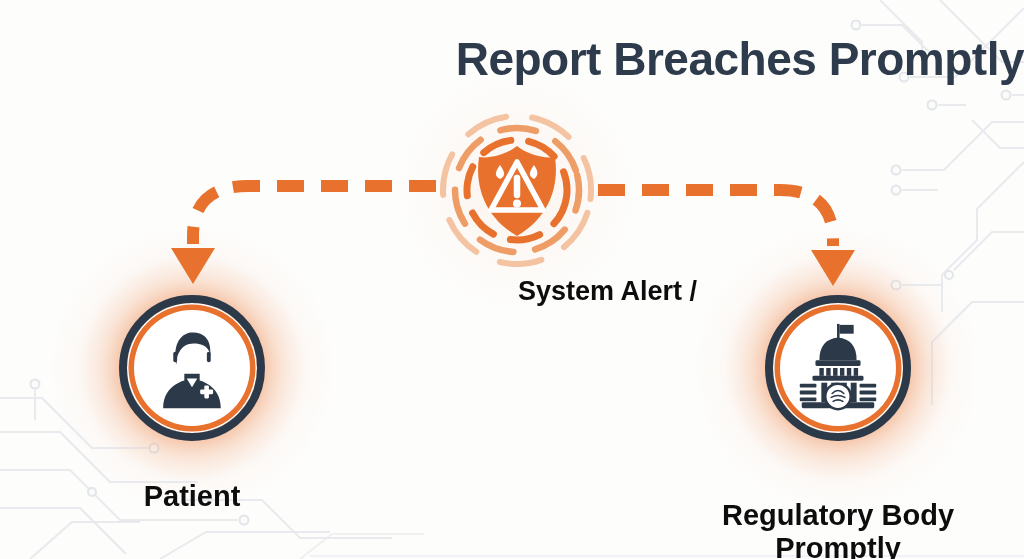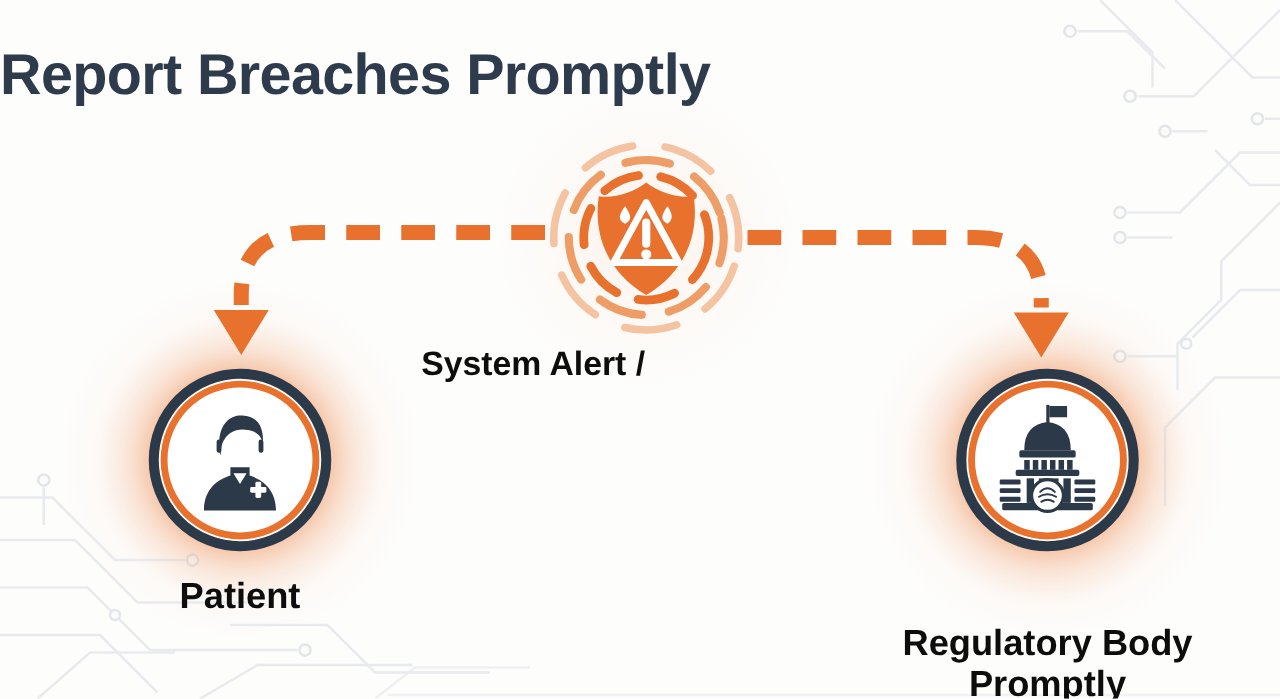--- a/index.html
+++ b/index.html
@@ -9,26 +9,26 @@
     background:
       radial-gradient(200px 200px at 192px 368px, rgba(240,128,58,.16), rgba(240,128,58,0) 72%),
       radial-gradient(200px 200px at 838px 368px, rgba(240,128,58,.16), rgba(240,128,58,0) 72%),
       radial-gradient(160px 160px at 517px 190px, rgba(240,128,58,.08), rgba(240,128,58,0) 75%),
       #FDFDFC;
   }
   .circuit{position:absolute;left:0;top:0;}
   .circuit path{fill:none;stroke:#E8EAEE;stroke-width:2;}
   .circuit circle{fill:#FBFBFA;stroke:#E2E5E9;stroke-width:2;}
   .title{
-    position:absolute;left:0;right:0;top:32px;text-align:left;
+    position:absolute;left:0;right:0;top:32px;text-align:right;
     font-size:46px;font-weight:800;color:#2E3B4C;letter-spacing:-.5px;margin:0;
   }
   .center-icon{position:absolute;left:427px;top:100px;}
   .center-label{
-    position:absolute;left:337px;top:276px;width:360px;text-align:left;
+    position:absolute;left:337px;top:276px;width:360px;text-align:right;
     font-size:27px;line-height:31px;font-weight:700;color:#0D0D0D;
   }
   .arrows{position:absolute;left:0;top:0;}
   .arrows .dash{fill:none;stroke:#E8722D;stroke-width:12;stroke-dasharray:27 17;}
   .arrows .head{fill:#E8722D;}
   .glow{
     position:absolute;width:230px;height:230px;border-radius:50%;pointer-events:none;
     background:radial-gradient(circle, rgba(236,118,48,.32) 30%, rgba(236,118,48,.14) 52%, rgba(236,118,48,0) 70%);
   }
   .glow.left{left:77px;top:253px;}
@@ -38,21 +38,21 @@
     background:#FFFFFF;border:8px solid #2C3949;
     box-shadow: inset 0 0 0 1.5px #ffffff, inset 0 0 0 7px #E8722D, 0 0 22px rgba(236,118,48,.35);
     display:flex;align-items:center;justify-content:center;
   }
   .node-circle.left{left:119px;top:295px;}
   .node-circle.right{left:765px;top:295px;}
   .node-label{
     position:absolute;width:320px;text-align:center;
     font-size:29px;line-height:33px;font-weight:700;color:#0D0D0D;
   }
-  .node-label.left{left:32px;top:461px;}
+  .node-label.left{left:32px;top:480px;}
   .node-label.right{left:678px;top:457px;margin-top:42px;}
 </style>
 </head>
 <body>
 
 <div class="canvas">
 
   <svg class="circuit" width="1024" height="559" viewBox="0 0 1024 559">
     <g>
       <path d="M1024,8 L955,77 L910,77"></path>

